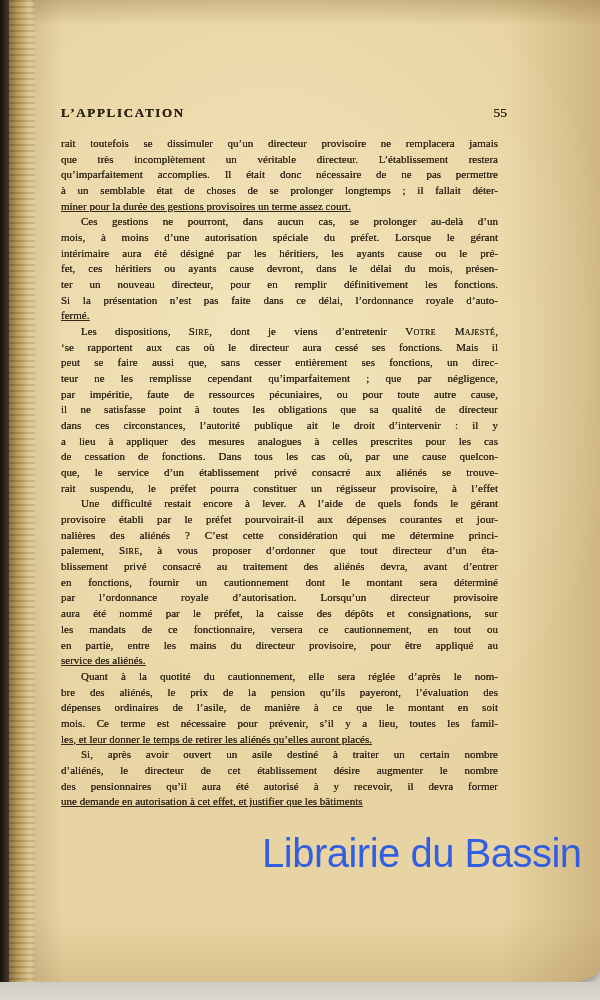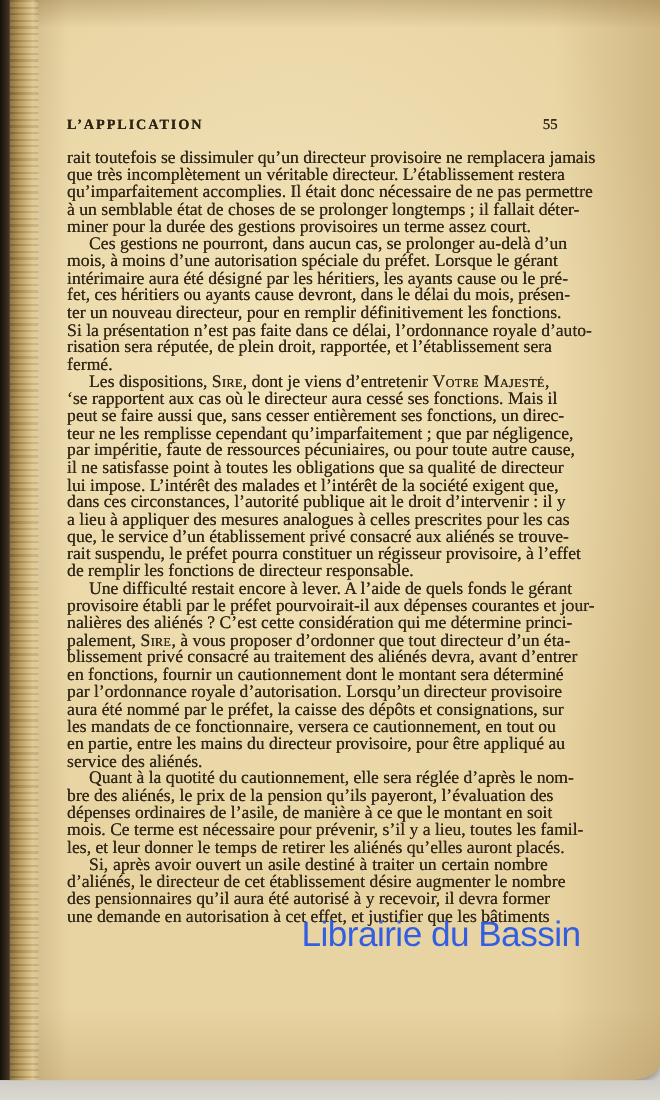--- a/index.html
+++ b/index.html
@@ -63,39 +63,39 @@
     position: absolute; right: 0; top: 0;
     font-size: 13.5px;
     text-shadow: 0 0 0.3px currentColor;
   }
 
   
   .text-block {
     position: absolute; left: 53px; top: 136px;
     width: 437px;
     color: #33281a;
-    font-size: 16px;
+    font-size: 11px;
     line-height: 15.68px;
     text-shadow: 0 0 0.3px currentColor;
   }
   .line {
     height: 15.68px;
     white-space: nowrap;
     text-align: justify;
     text-align-last: justify;
   }
-  .line.pend { text-align-last: left; }
+  .line.pend { text-align-last: left; text-decoration: underline; }
   .line.ind  { padding-left: 20px; }
   .sc { font-variant: small-caps; letter-spacing: 0.4px; }
 
   
   .watermark {
-    position: absolute; left: 266px; top: 831px;
+    position: absolute; left: 254px; top: 831px;
     font-family: "Liberation Sans", "DejaVu Sans", sans-serif;
-    font-size: 32px; font-weight: 400;
+    font-size: 40px; font-weight: 400;
     letter-spacing: -0.5px;
     white-space: nowrap;
     opacity: 0.95;
   }
 
   
   .surface {
     position: absolute; left: 0; bottom: 0;
     width: 600px; height: 18px;
     background: linear-gradient(to bottom, #cfccc6, #dcd9d3);
@@ -118,34 +118,32 @@
         <div class="line">que très incomplètement un véritable directeur. L’établissement restera</div>
         <div class="line">qu’imparfaitement accomplies. Il était donc nécessaire de ne pas permettre</div>
         <div class="line">à un semblable état de choses de se prolonger longtemps ; il fallait déter-</div>
         <div class="line pend">miner pour la durée des gestions provisoires un terme assez court.</div>
         <div class="line ind">Ces gestions ne pourront, dans aucun cas, se prolonger au-delà d’un</div>
         <div class="line">mois, à moins d’une autorisation spéciale du préfet. Lorsque le gérant</div>
         <div class="line">intérimaire aura été désigné par les héritiers, les ayants cause ou le pré-</div>
         <div class="line">fet, ces héritiers ou ayants cause devront, dans le délai du mois, présen-</div>
         <div class="line">ter un nouveau directeur, pour en remplir définitivement les fonctions.</div>
         <div class="line">Si la présentation n’est pas faite dans ce délai, l’ordonnance royale d’auto-</div>
-        <div class="line">risation sera réputée, de plein droit, rapportée, et l’établissement sera</div>
         <div class="line pend">fermé.</div>
         <div class="line ind">Les dispositions, <span class="sc">Sire</span>, dont je viens d’entretenir <span class="sc">Votre Majesté</span>,</div>
         <div class="line">‘se rapportent aux cas où le directeur aura cessé ses fonctions. Mais il</div>
         <div class="line">peut se faire aussi que, sans cesser entièrement ses fonctions, un direc-</div>
         <div class="line">teur ne les remplisse cependant qu’imparfaitement ; que par négligence,</div>
         <div class="line">par impéritie, faute de ressources pécuniaires, ou pour toute autre cause,</div>
         <div class="line">il ne satisfasse point à toutes les obligations que sa qualité de directeur</div>
-        <div class="line">lui impose. L’intérêt des malades et l’intérêt de la société exigent que,</div>
         <div class="line">dans ces circonstances, l’autorité publique ait le droit d’intervenir : il y</div>
         <div class="line">a lieu à appliquer des mesures analogues à celles prescrites pour les cas</div>
+        <div class="line">de cessation de fonctions. Dans tous les cas où, par une cause quelcon-</div>
         <div class="line">que, le service d’un établissement privé consacré aux aliénés se trouve-</div>
         <div class="line">rait suspendu, le préfet pourra constituer un régisseur provisoire, à l’effet</div>
-        <div class="line pend">de remplir les fonctions de directeur responsable.</div>
         <div class="line ind">Une difficulté restait encore à lever. A l’aide de quels fonds le gérant</div>
         <div class="line">provisoire établi par le préfet pourvoirait-il aux dépenses courantes et jour-</div>
         <div class="line">nalières des aliénés ? C’est cette considération qui me détermine princi-</div>
         <div class="line">palement, <span class="sc">Sire</span>, à vous proposer d’ordonner que tout directeur d’un éta-</div>
         <div class="line">blissement privé consacré au traitement des aliénés devra, avant d’entrer</div>
         <div class="line">en fonctions, fournir un cautionnement dont le montant sera déterminé</div>
         <div class="line">par l’ordonnance royale d’autorisation. Lorsqu’un directeur provisoire</div>
         <div class="line">aura été nommé par le préfet, la caisse des dépôts et consignations, sur</div>
         <div class="line">les mandats de ce fonctionnaire, versera ce cautionnement, en tout ou</div>
         <div class="line">en partie, entre les mains du directeur provisoire, pour être appliqué au</div>

